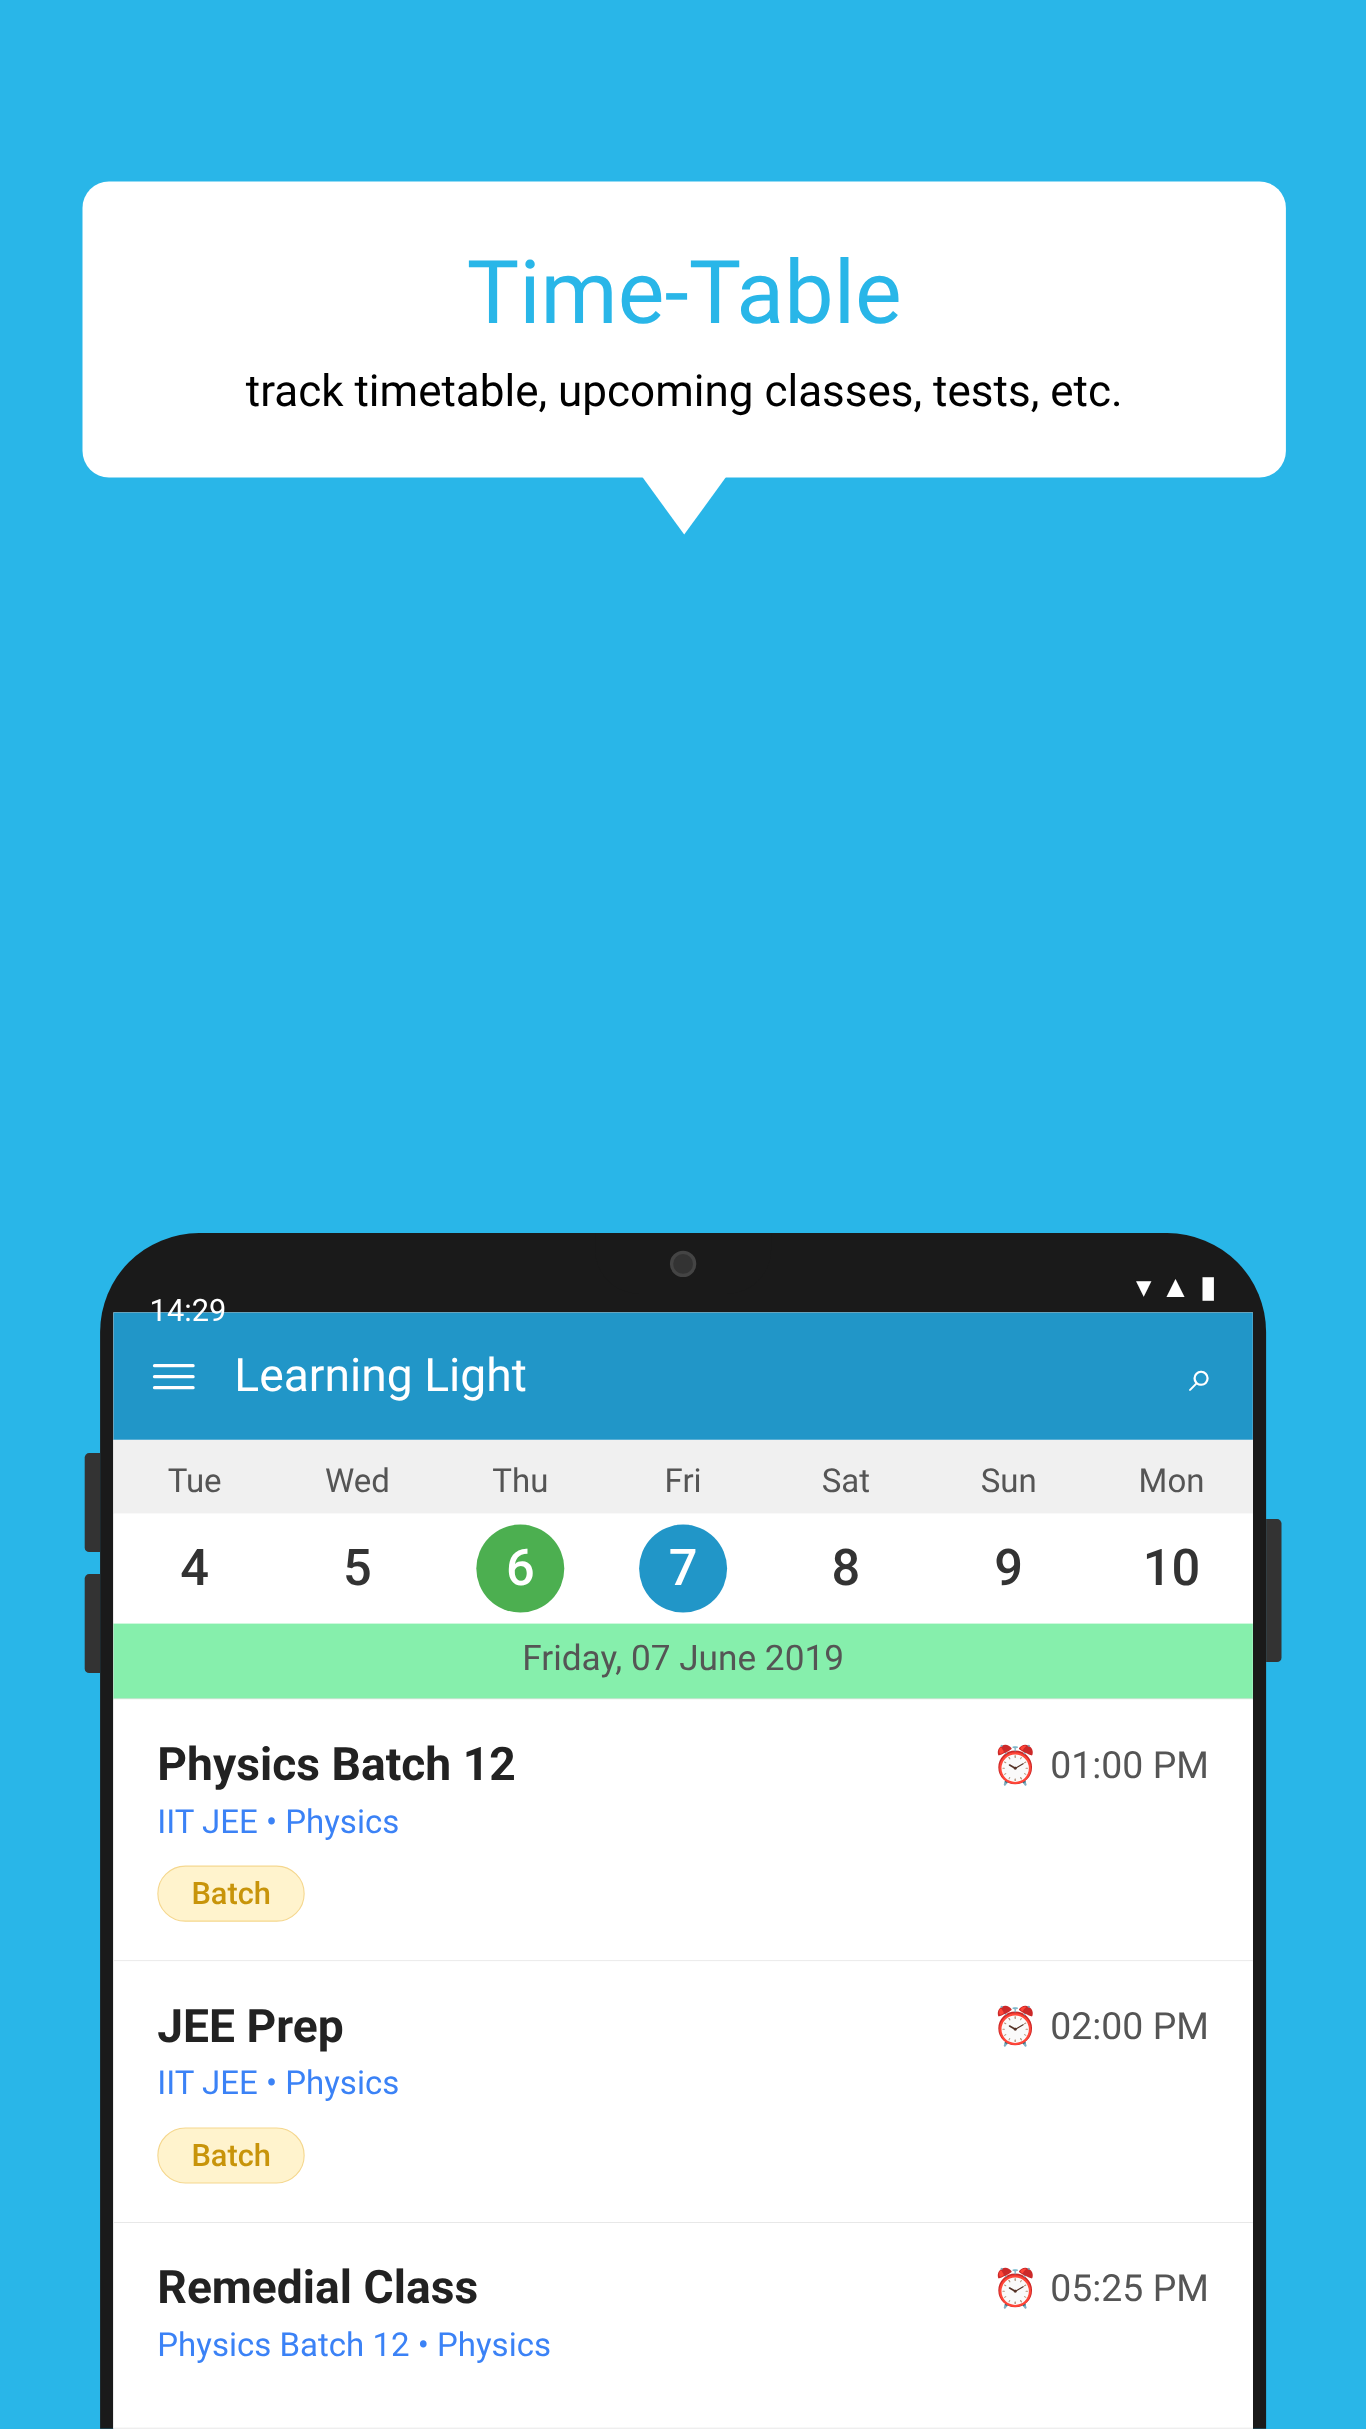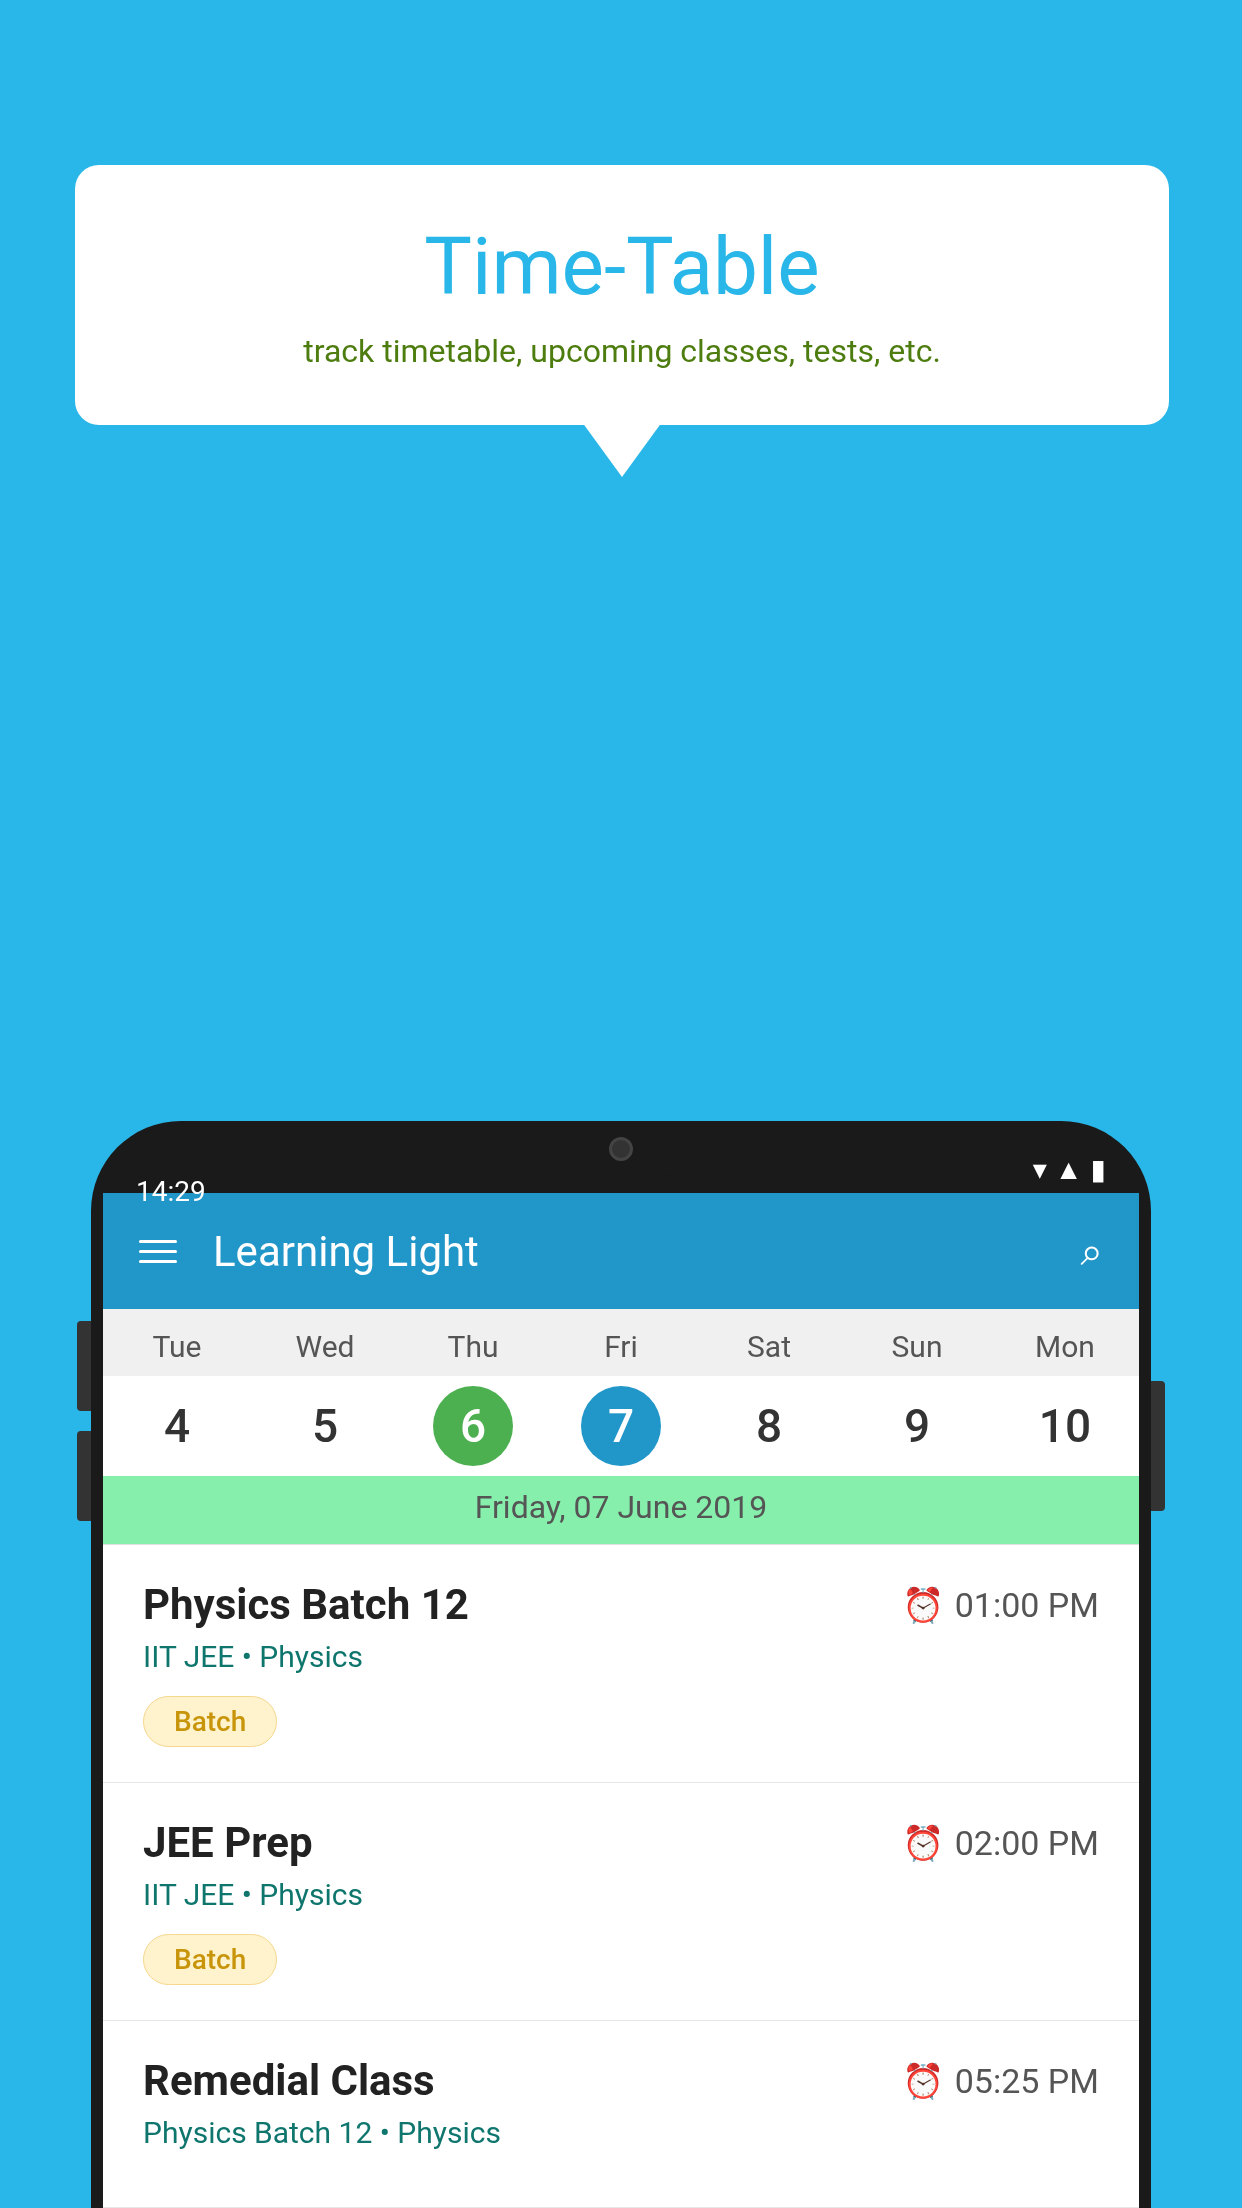--- a/index.html
+++ b/index.html
@@ -44,22 +44,22 @@
     }
 
     .bubble-title {
       font-size: 80px;
       font-weight: 400;
       color: #29B6E8;
       margin-bottom: 18px;
     }
 
     .bubble-subtitle {
-      font-size: 32px;
-      color: #4d7c0f;
+      font-size: 40px;
+      color: #000000;
       font-weight: 400;
     }
 
     
     .phone-container {
       position: absolute;
       bottom: 0;
       left: 50%;
       transform: translateX(-50%);
       width: 1060px;
@@ -271,21 +271,21 @@
       font-size: 34px;
     }
 
     .clock-icon {
       font-size: 34px;
       color: #777;
     }
 
     .schedule-item-subtitle {
       font-size: 30px;
-      color: #0f766e;
+      color: #3b82f6;
       margin-bottom: 22px;
     }
 
     .batch-badge {
       display: inline-block;
       background: #FFF3CD;
       color: #C8940A;
       border: 1.5px solid #F5D78E;
       border-radius: 30px;
       padding: 8px 30px;

